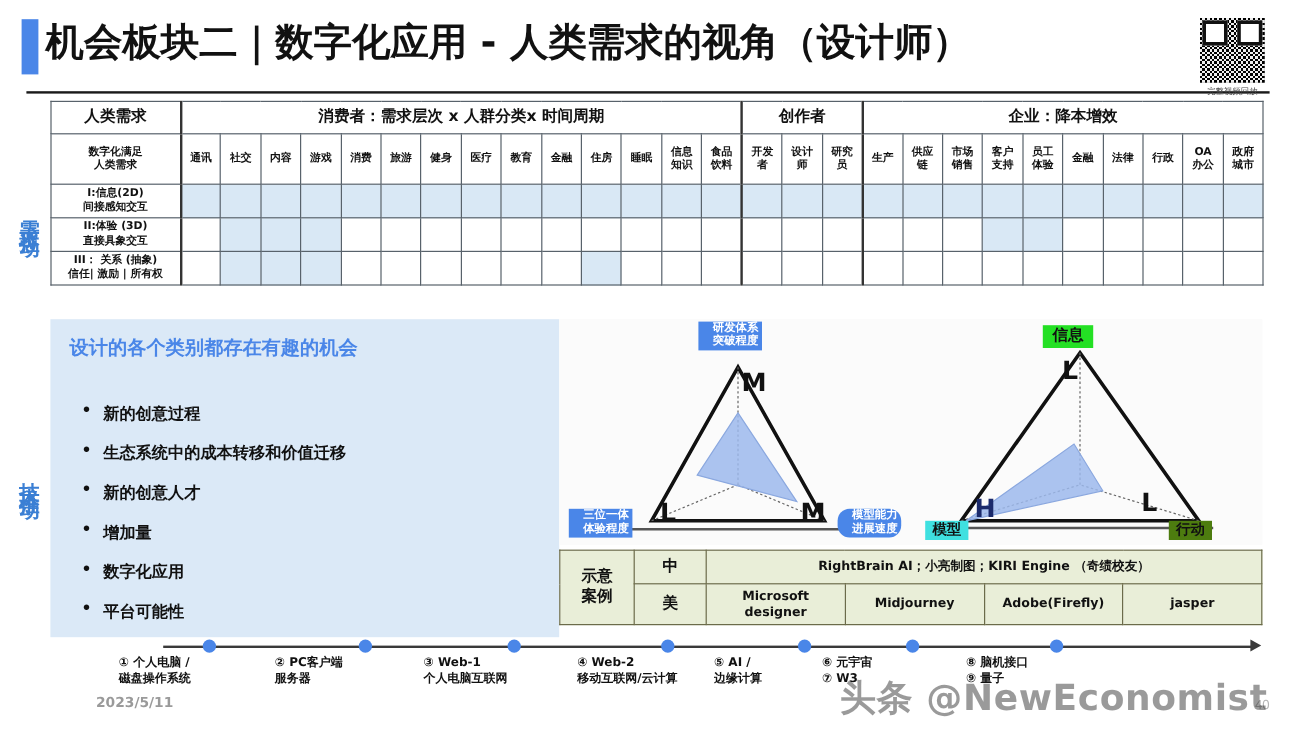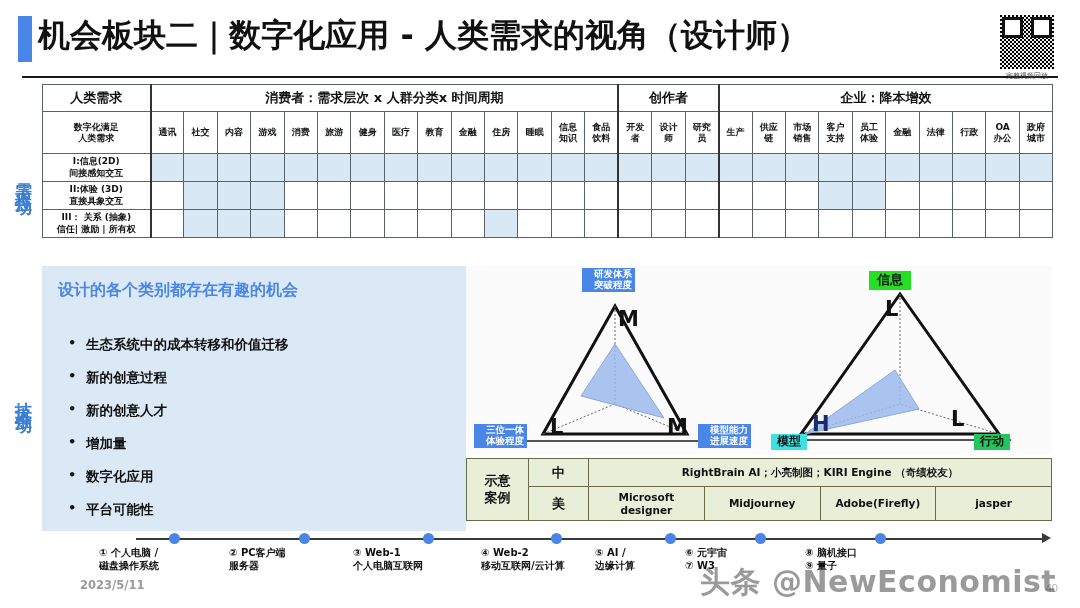--- a/index.html
+++ b/index.html
@@ -104,21 +104,21 @@
   #tri-right { left:293px; width:293px; height:188px; }
 
   .tag {
     position:absolute; font-size:9.5px; font-weight:bold; line-height:1.15;
     text-align:center; padding:1px 3px; white-space:nowrap;
     font-family:"DejaVu Sans",sans-serif;
   }
   .tag-blue  { background:#4a86e8; color:#ffffff;padding-left:12px; }
   .tag-green { background:#24e024; color:#111; }
   .tag-cyan  { background:#3fe0e0; color:#111; }
-  .tag-red   { background:#22c55e; color:#111; }
+  .tag-red   { background:#4d7c0f; color:#111; }
 
   
   #example-table {
     position:absolute; left:466px; top:458px; width:586px;
     border-collapse:collapse; table-layout:fixed;
     font-family:"DejaVu Sans",sans-serif;
   }
   #example-table td {
     border:1px solid #6b6b4a; background:#e9eed8;
     font-size:10.5px; font-weight:bold; color:#111;
@@ -343,22 +343,22 @@
         <td class="rowhdr"></td>
         <td class="rowhdr"></td>
         <td class="rowhdr"></td>
       </tr>
     </tbody>
 </table>
 
 <div id="info-panel">
   <div id="info-title">设计的各个类别都存在有趣的机会</div>
   <ul id="info-list">
+      <li>新的创意过程</li>
       <li>生态系统中的成本转移和价值迁移</li>
-      <li>新的创意过程</li>
       <li>新的创意人才</li>
       <li>增加量</li>
       <li>数字化应用</li>
       <li>平台可能性</li>
     </ul>
 </div>
 
 <div id="diagram-area">
 
   <svg class="tri-svg" id="tri-left" viewBox="0 0 293 188">
@@ -380,21 +380,21 @@
     <line x1="240" y1="168" x2="141" y2="138" stroke="#666" stroke-width="1" stroke-dasharray="2,2"></line>
     <polygon points="136,104 160,143 46,168" fill="#9cb8ec" fill-opacity="0.85" stroke="#8ba8df" stroke-width="1"></polygon>
     <line x1="30" y1="174" x2="252" y2="174" stroke="#555" stroke-width="2"></line>
     <text x="126" y="50" font-family="DejaVu Sans, sans-serif" font-size="21" font-weight="bold" fill="#111">L</text>
     <text x="53" y="165" font-family="DejaVu Sans, sans-serif" font-size="21" font-weight="bold" fill="#1b2a6b">H</text>
     <text x="192" y="160" font-family="DejaVu Sans, sans-serif" font-size="21" font-weight="bold" fill="#111">L</text>
   </svg>
 
   <div class="tag tag-blue" id="tag-l-top" style="left:116px; top:2px;">研发体系<br>突破程度</div>
   <div class="tag tag-blue" id="tag-l-left" style="left:8px;  top:158px;">三位一体<br>体验程度</div>
-  <div class="tag tag-blue" id="tag-l-right" style="left:232px; top:158px;">模型能力<br>进展速度</div>
+  <div class="tag tag-blue" id="tag-l-right" style="left:232px; top:158px;border-radius:10px;">模型能力<br>进展速度</div>
   <div class="tag tag-green" id="tag-r-top" style="left:403px; top:5px; font-size:13px; padding:2px 8px;">信息</div>
   <div class="tag tag-cyan" id="tag-r-left" style="left:305px; top:168px; font-size:12px; padding:1px 6px;">模型</div>
   <div class="tag tag-red" id="tag-r-right" style="left:508px; top:168px; font-size:12px; padding:1px 6px;">行动</div>
 </div>
 
 <table id="example-table">
   <tbody>
     <tr class="row-cn">
       <td class="label-cell" rowspan="2">示意<br>案例</td>
       <td class="cn-cell">中</td>

